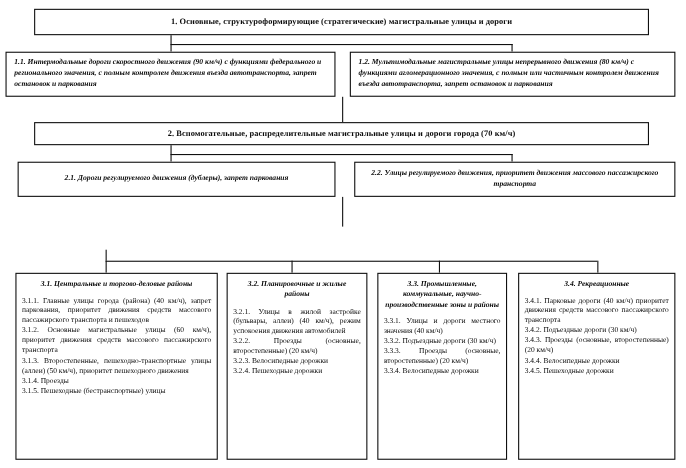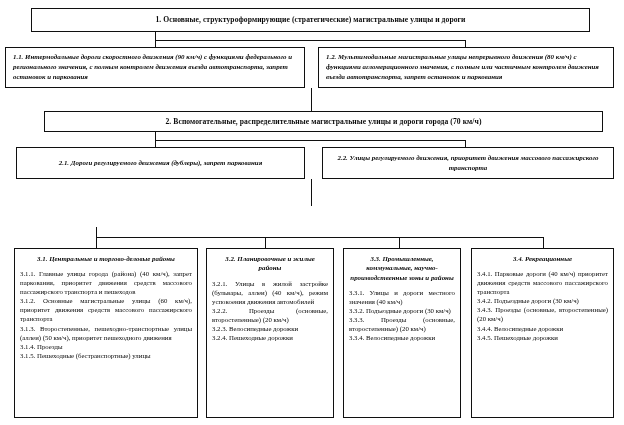--- a/index.html
+++ b/index.html
@@ -99,21 +99,21 @@
   <div class="box italic-box" style="left:5px; top:47px; width:300px; height:41px;">
     <span>1.1. Интермодальные дороги скоростного движения (90 км/ч) с функциями федерального и регионального значения, с полным контролем движения въезда автотранспорта, запрет остановок и паркования</span>
   </div>
 
   <div class="box italic-box" style="left:318px; top:47px; width:296px; height:41px;">
     <span>1.2. Мультимодальные магистральные улицы непрерывного движения (80 км/ч) с функциями агломерационного значения, с полным или частичным контролем движения въезда автотранспорта, запрет остановок и паркования</span>
   </div>
 
   <div class="line vline" style="left:311px; top:88px; width:1px; height:23px;"></div>
 
-  <div class="box lvl-head" style="left:44px; top:111px; width:559px; height:21px;">
+  <div class="box lvl-head" style="left:31px; top:111px; width:559px; height:21px;">
     <span>2. Вспомогательные, распределительные магистральные улицы и дороги города (70 км/ч)</span>
   </div>
 
   <div class="line vline" style="left:155px; top:132px; width:1px; height:8px;"></div>
   <div class="line hline" style="left:155px; top:140px; width:311px; height:1px;"></div>
   <div class="line vline" style="left:155px; top:140px; width:1px; height:7px;"></div>
   <div class="line vline" style="left:465px; top:140px; width:1px; height:7px;"></div>
 
   <div class="box italic-box centered" style="left:16px; top:147px; width:289px; height:32px;">
     <span>2.1. Дороги регулируемого движения (дублеры), запрет паркования</span>

